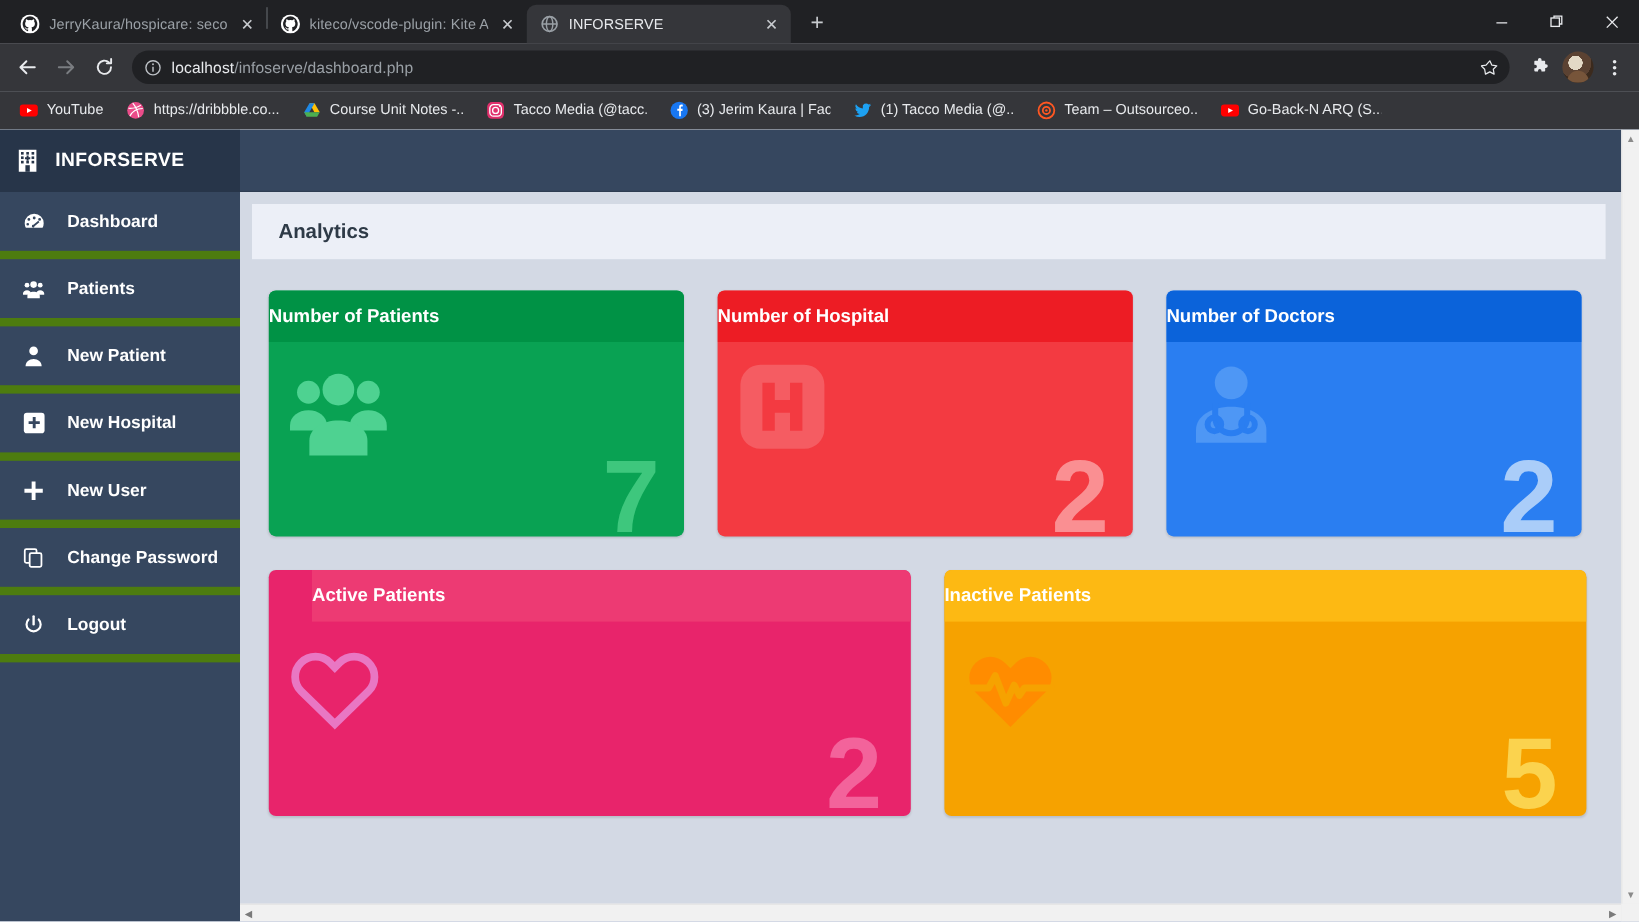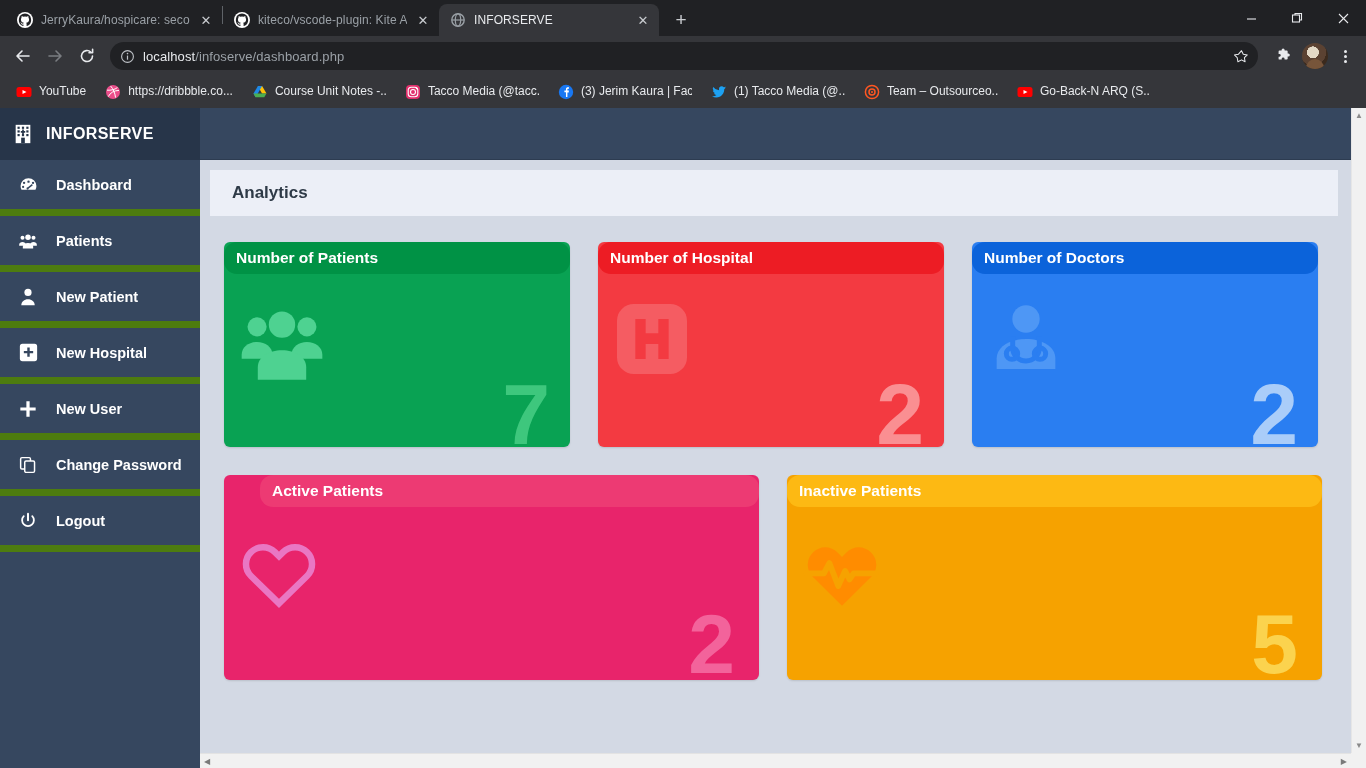--- a/index.html
+++ b/index.html
@@ -237,28 +237,26 @@
   }
   .card {
     border-radius: 6px;
     overflow: hidden;
     position: relative;
     box-shadow: 0 1px 2px rgba(0,0,0,.12);
   }
   .card.third { width: 346px; height: 205px; }
   .card.half  { width: 535px; height: 205px; }
   .card-head {
-    height: 32px;
-    display: flex;
-    align-items: center;
-    padding-left: 12px;
+    height: 43px;
+    display: flex;
+    align-items: center;
     color: #ffffff;
     font-size: 15.5px;
     font-weight: bold;
-    border-radius: 13px;
   }
   .card-body {
     position: absolute;
     left: 0; right: 0; top: 43px; bottom: 0;
   }
   .card-icon {
     position: absolute;
     left: 14px; top: 14px;
     width: 88px; height: 88px;
   }

